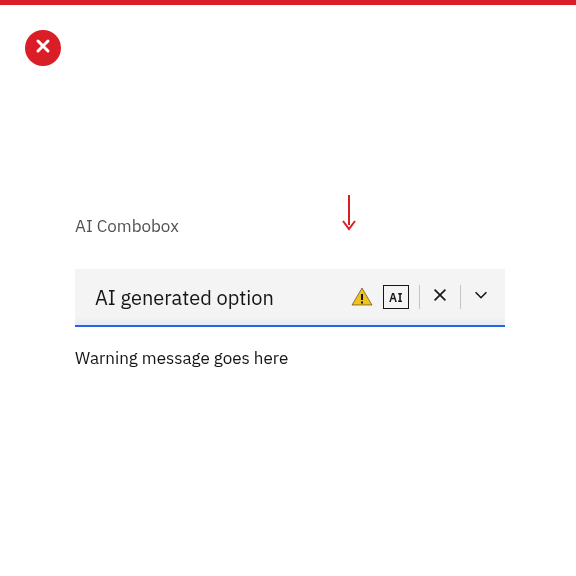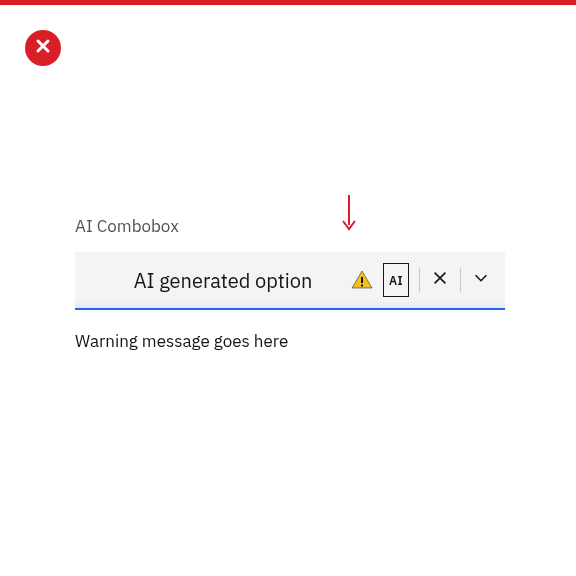--- a/index.html
+++ b/index.html
@@ -38,63 +38,62 @@
     }
     .content {
       position: absolute;
       top: 215px;
       left: 75px;
       width: 430px;
     }
     .label-row {
       display: flex;
       align-items: center;
-      margin-bottom: 15px;
+      margin-bottom: 32px;
       position: relative;
     }
     .label {
       font-size: 17px;
       color: #525252;
       font-weight: 400;
     }
     .arrow-down {
       position: absolute;
       left: 265px;
       top: -22px;
     }
     .combobox {
       width: 100%;
       height: 58px;
       background: linear-gradient(180deg, #f4f4f4 0%, #f4f4f4 85%, #e8ebf5 100%);
       border-bottom: 2px solid #2563eb;
       display: flex;
       align-items: center;
       padding: 0 14px 0 20px;
-      text-align: center;
     }
     .combobox-text {
       font-size: 20px;
       color: #161616;
       flex: 1;
     }
     .combobox-icons {
       display: flex;
       align-items: center;
       gap: 10px;
     }
     .warn-triangle {
       width: 22px;
       height: 22px;
       display: flex;
       align-items: center;
       justify-content: center;
     }
     .ai-badge {
       width: 26px;
-      height: 34px;
+      height: 24px;
       border: 1.5px solid #161616;
       display: flex;
       align-items: center;
       justify-content: center;
       font-size: 12px;
       font-weight: 600;
       color: #161616;
       letter-spacing: 0.5px;
     }
     .divider {

